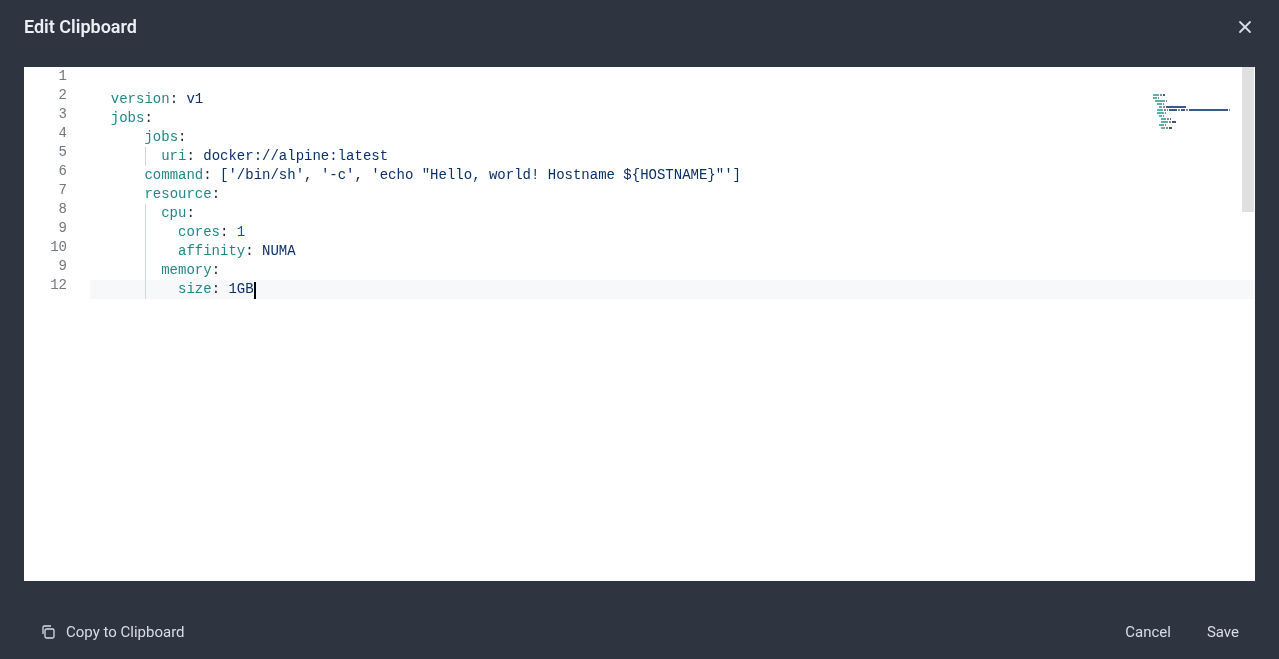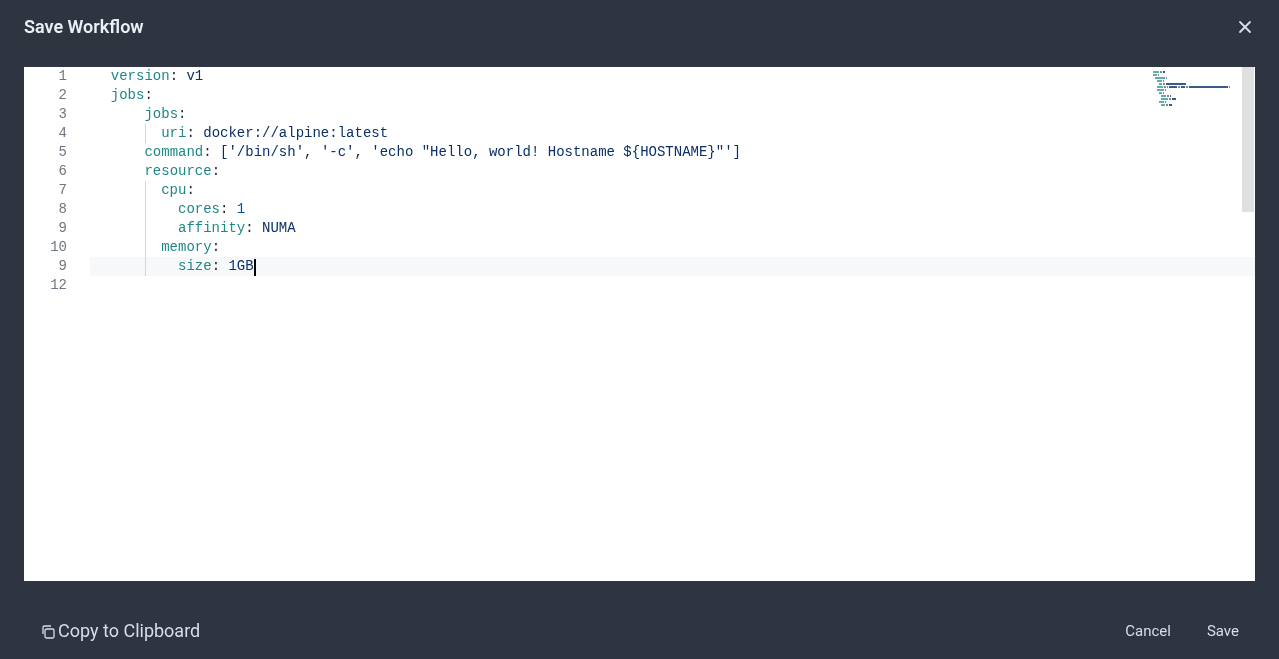--- a/index.html
+++ b/index.html
@@ -57,20 +57,21 @@
     .gutter-line {
       padding-right: 22px;
       height: 19px;
     }
     .code-area {
       flex: 1;
       background: #ffffff;
       padding-top: 0px;
       position: relative;
       overflow: hidden;
+      margin-top: 23px;
     }
     .code-line {
       height: 19px;
       padding-left: 4px;
       white-space: pre;
       position: relative;
     }
     .code-line.active {
       background: #f6f8fa;
     }
@@ -131,23 +132,23 @@
       left: 0;
       right: 0;
       padding: 18px 40px 18px 40px;
       display: flex;
       justify-content: space-between;
       align-items: center;
     }
     .footer-left {
       display: flex;
       align-items: center;
-      gap: 2px;
+      gap: 10px;
       color: #d8dee9;
-      font-size: 18px;
+      font-size: 15px;
       cursor: pointer;
     }
     .footer-right {
       display: flex;
       gap: 36px;
     }
     .footer-btn {
       color: #d8dee9;
       font-size: 15px;
       cursor: pointer;
@@ -158,21 +159,21 @@
     .copy-icon {
       width: 16px;
       height: 16px;
       position: relative;
     }
   </style>
 </head>
 <body>
 
 <div class="modal-header">
-  <div class="modal-title">Save Workflow</div>
+  <div class="modal-title">Edit Clipboard</div>
   <div class="close-btn">
     <svg width="16" height="16" viewBox="0 0 16 16" fill="none" stroke="currentColor" stroke-width="1.8" stroke-linecap="round">
       <line x1="3" y1="3" x2="13" y2="13"></line>
       <line x1="13" y1="3" x2="3" y2="13"></line>
     </svg>
   </div>
 </div>
 
 <div class="editor-container">
   <div class="gutter">

